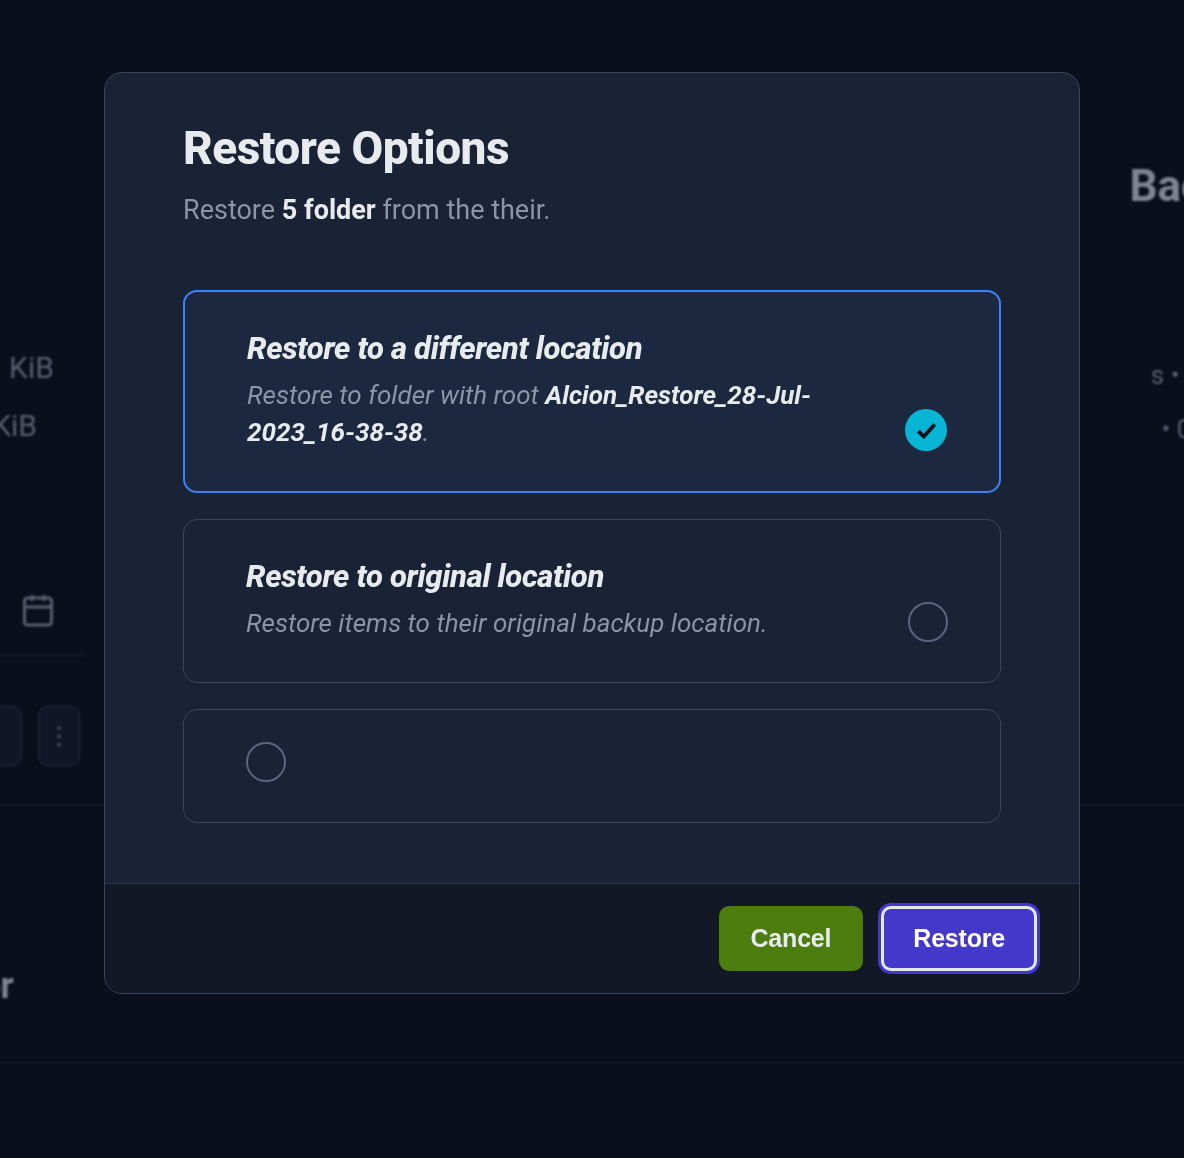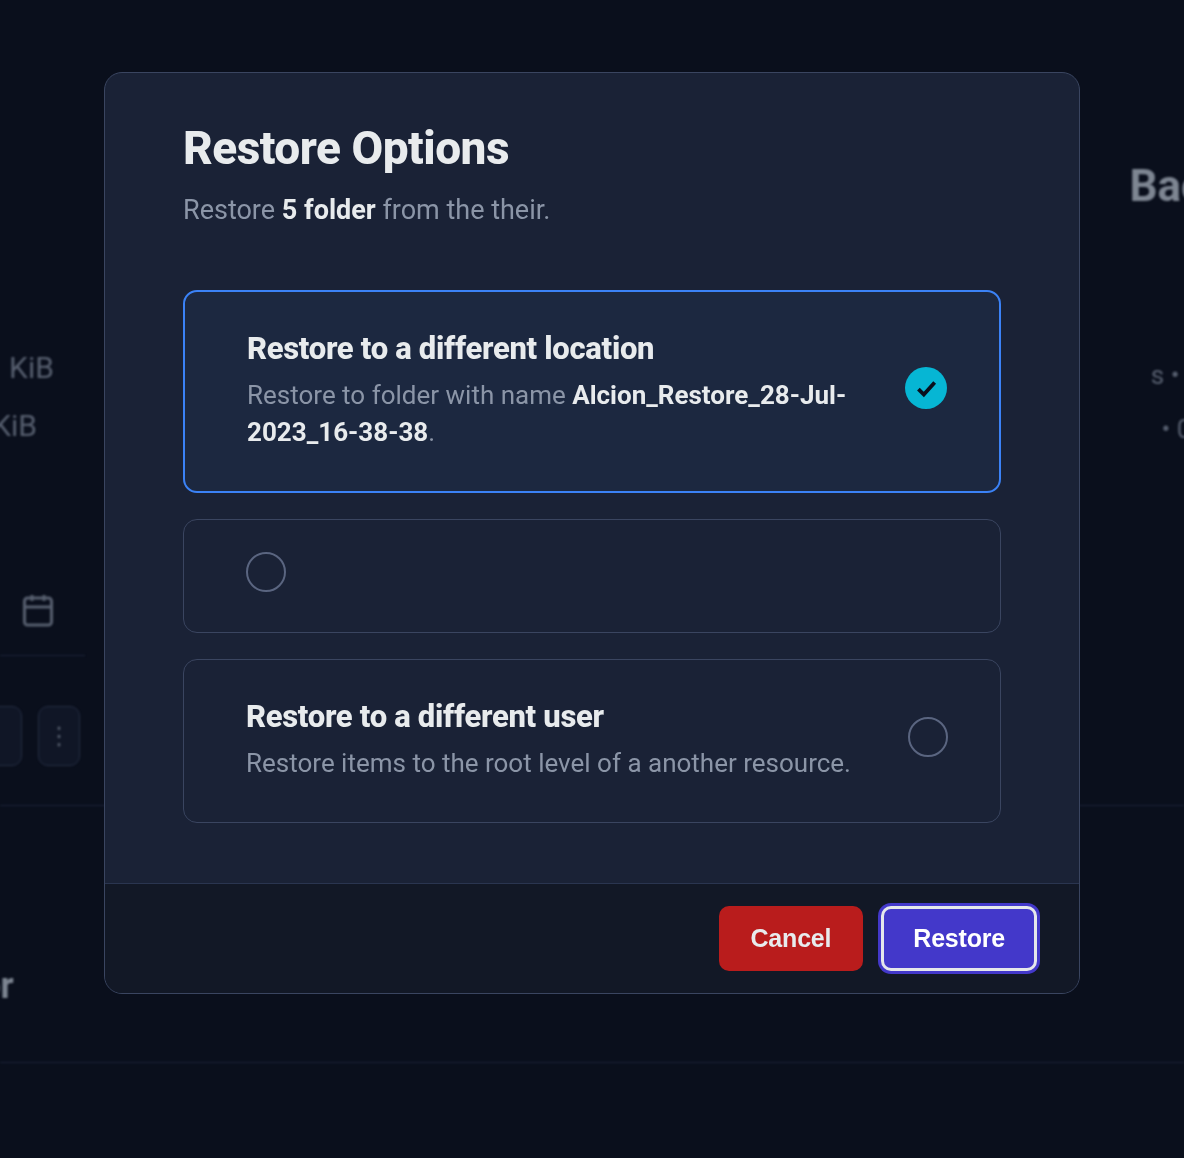--- a/index.html
+++ b/index.html
@@ -170,24 +170,25 @@
       display: flex;
       flex-direction: column;
       gap: 26px;
     }
     .option {
       border: 1.5px solid #3a4560;
       border-radius: 14px;
       padding: 38px 52px 40px 62px;
       display: flex;
       justify-content: space-between;
-      align-items: center;
+      align-items: flex-end;
       gap: 30px;
       cursor: pointer;
       background: #1a2236;
+      font-style: italic;
     }
     .option.selected {
       border: 2px solid #3b82f6;
       background: #1c2840;
     }
     .option-content {
       flex: 1;
     }
     .option-title {
       font-size: 31px;
@@ -243,21 +244,21 @@
     .btn {
       padding: 18px 32px;
       border-radius: 10px;
       font-size: 25px;
       font-weight: 700;
       cursor: pointer;
       border: none;
       letter-spacing: -0.2px;
     }
     .btn-cancel {
-      background: #b91c1c;
+      background: #4d7c0f;
       color: #e8ebed;
     }
     .btn-restore {
       background: #4338ca;
       color: #fff;
       border: 3px solid #e5e7eb;
       box-shadow: 0 0 0 3px #4338ca;
       padding: 15px 29px;
     }
   </style>
@@ -293,45 +294,45 @@
       <p class="modal-subtitle">
         <span>Restore </span><strong>5 folder</strong><span> from the their.</span>
       </p>
 
       <div class="options">
 
         <div class="option selected">
           <div class="option-content">
             <div class="option-title">Restore to a different location</div>
             <div class="option-desc">
-              <span>Restore to folder with name </span><strong>Alcion_Restore_28-Jul-2023_16-38-38</strong><span>.</span>
+              <span>Restore to folder with root </span><strong>Alcion_Restore_28-Jul-2023_16-38-38</strong><span>.</span>
             </div>
           </div>
           <div class="option-indicator">
             <div class="check-selected">
               <svg viewBox="0 0 24 24">
                   <polyline points="5 13 10 18 20 7"></polyline>
                 </svg>
             </div>
           </div>
         </div>
 
         <div class="option">
+          <div class="option-content">
+            <div class="option-title">Restore to original location</div>
+            <div class="option-desc">
+              <span>Restore items to their original backup location.</span>
+            </div>
+          </div>
           <div class="option-indicator">
             <div class="radio-unselected"></div>
           </div>
         </div>
 
         <div class="option">
-          <div class="option-content">
-            <div class="option-title">Restore to a different user</div>
-            <div class="option-desc">
-              <span>Restore items to the root level of a another resource.</span>
-            </div>
-          </div>
           <div class="option-indicator">
             <div class="radio-unselected"></div>
           </div>
         </div>
 
       </div>
     </div>
 
     <div class="modal-footer">
       <button class="btn btn-cancel">Cancel</button>

